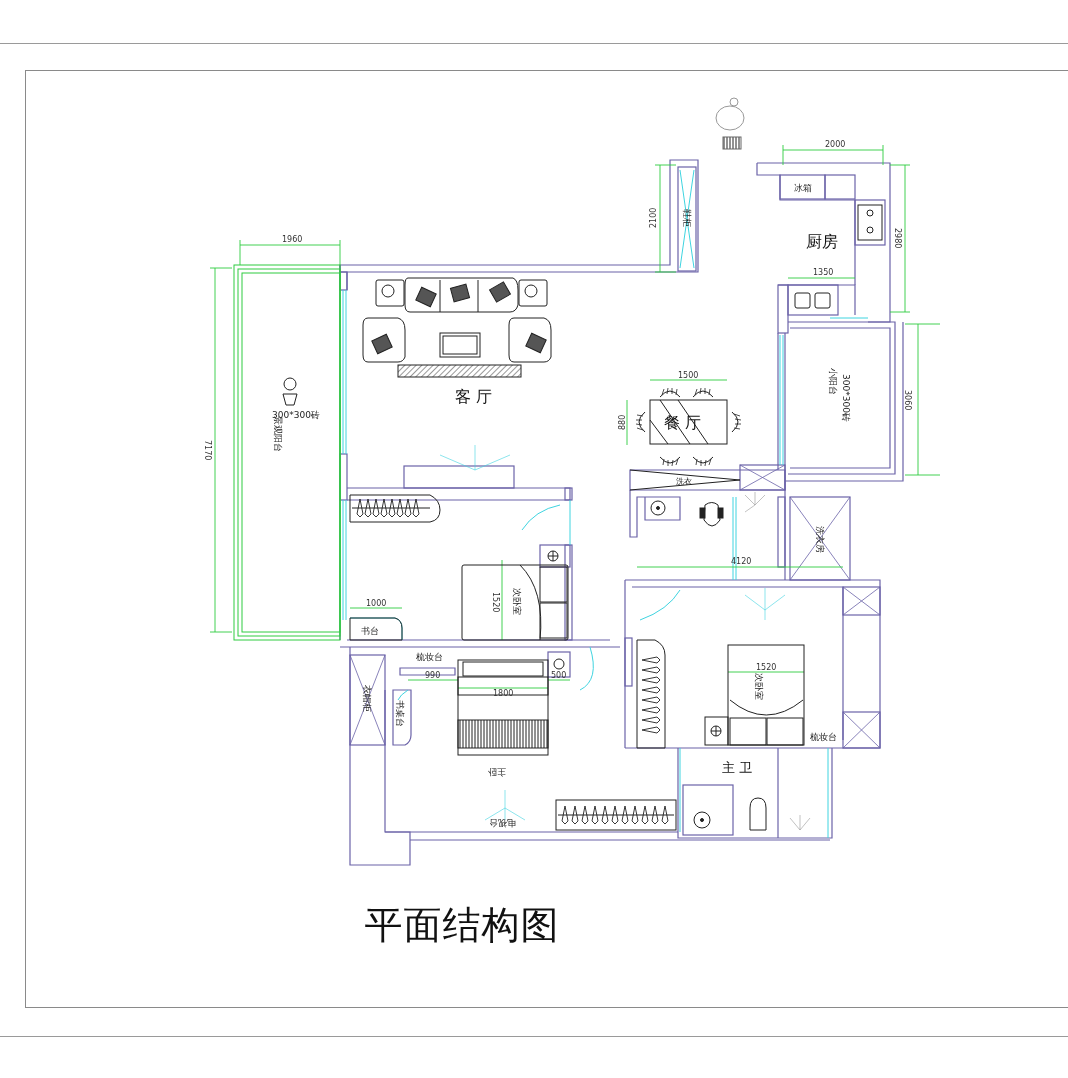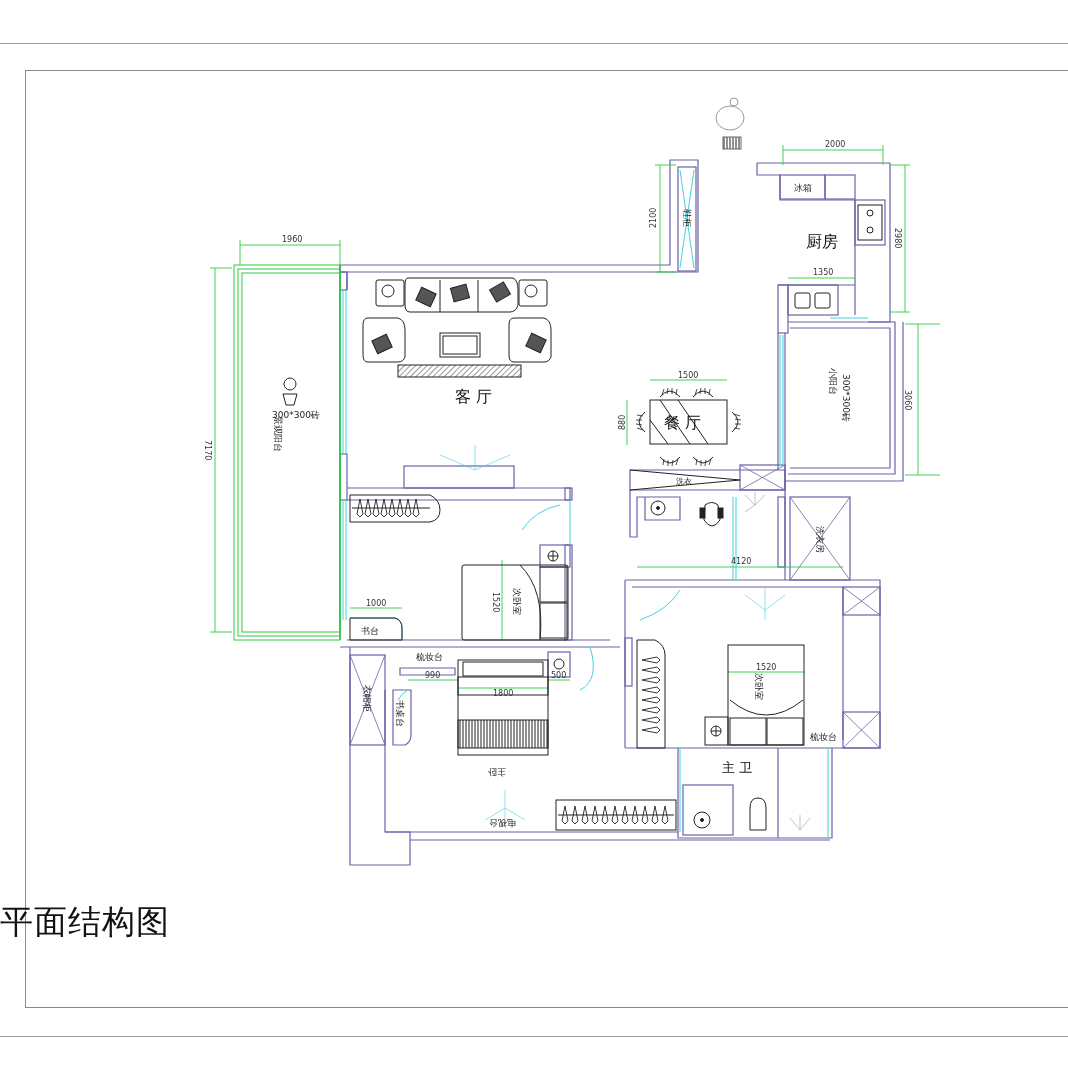--- a/index.html
+++ b/index.html
@@ -1,20 +1,20 @@
 <!DOCTYPE html>
 <html><head>
 <meta charset="utf-8">
 <style>
   html,body{margin:0;padding:0;background:#ffffff;}
   body{width:1068px;height:1078px;position:relative;overflow:hidden;font-family:"DejaVu Sans","Liberation Sans",sans-serif;}
   .rule{position:absolute;left:0;width:1068px;height:1px;background:#9a9a9a;}
   .frame{position:absolute;left:25px;top:70px;width:1060px;height:938px;border-left:1px solid #8a8a8a;border-top:1px solid #8a8a8a;border-bottom:1px solid #8a8a8a;box-sizing:border-box;}
   svg.plan{position:absolute;left:0;top:0;}
-  .title{position:absolute;left:0;width:924px;top:900px;text-align:left;font-size:33px;color:#111;letter-spacing:1px;font-family:"DejaVu Sans","Liberation Sans",sans-serif;}
+  .title{position:absolute;left:0;width:924px;top:900px;text-align:center;font-size:38px;color:#111;letter-spacing:1px;font-family:"DejaVu Sans","Liberation Sans",sans-serif;}
   .lbl{font-family:"DejaVu Sans","Liberation Sans",sans-serif;fill:#222;}
   .dim{font-family:"DejaVu Sans","Liberation Sans",sans-serif;fill:#333;font-size:8px;}
   .room{font-size:16px;fill:#111;}
   .small{font-size:9px;fill:#222;}
 </style>
 </head>
 <body>
 
 <div class="rule" style="top:43px;"></div>
 <div class="frame"></div>

